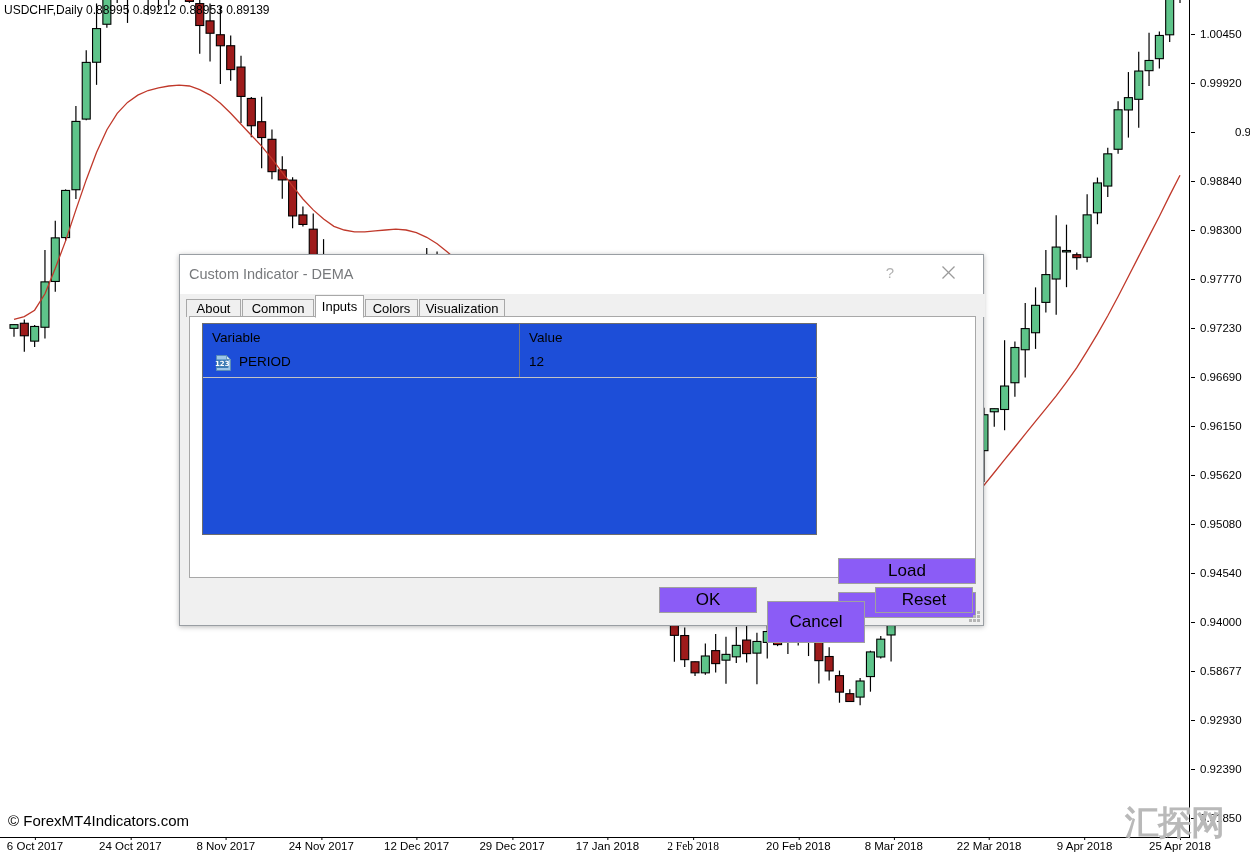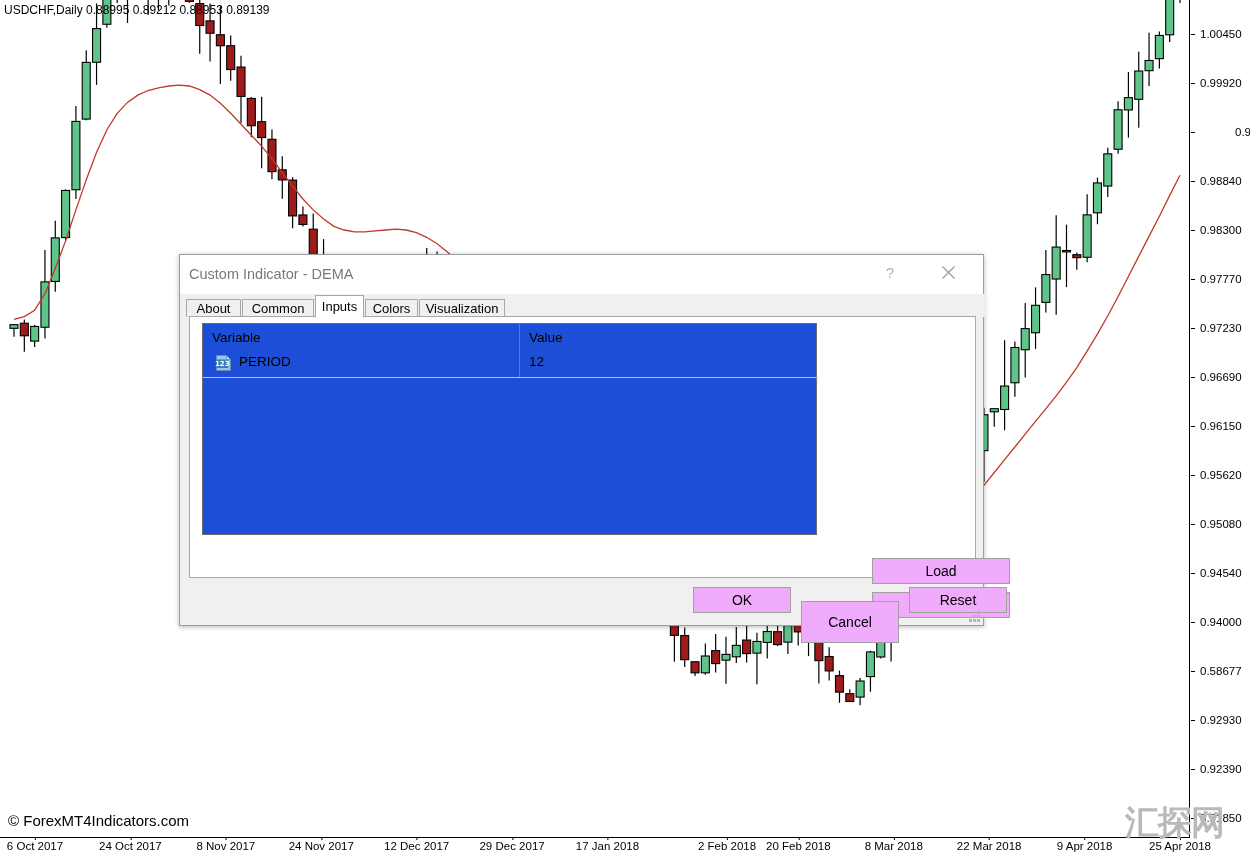--- a/index.html
+++ b/index.html
@@ -181,28 +181,27 @@
 
   
   #param-icon {
     position: absolute; left: 12px; top: 31px;
     width: 17px; height: 16px;
   }
 
   
   .btn {
     position: absolute;
-    background: #f0abfc;
+    background: #8b5cf6;
     border: 1px solid #a0a0a0;
-    font-size: 14px;
+    font-size: 17px;
     color: #000;
     display: flex; align-items: center; justify-content: center;
     white-space: nowrap;
     cursor: default;
-    margin-left: 34px;
   }
   #btn-load { left: 648px; top: 241px; width: 138px; height: 26px; }
   #btn-save { left: 648px; top: 275px; width: 138px; height: 26px; }
   #btn-ok     { left: 479px; top: 332px; width: 98px; height: 26px; }
   #btn-cancel { left: 587px; top: 346px; width: 98px; height: 42px; }
   #btn-reset  { left: 695px; top: 332px; width: 98px; height: 26px; }
 
   
   #resize-grip {
     position: absolute; right: 3px; bottom: 3px;
@@ -475,21 +474,21 @@
         <div class="price-tick" style="top: 818px;">0.91850</div>
       </div>
     <div id="date-axis">
         <div class="date-tick" style="left: 35px;">6 Oct 2017</div>
         <div class="date-tick" style="left: 130.417px;">24 Oct 2017</div>
         <div class="date-tick" style="left: 225.833px;">8 Nov 2017</div>
         <div class="date-tick" style="left: 321.25px;">24 Nov 2017</div>
         <div class="date-tick" style="left: 416.667px;">12 Dec 2017</div>
         <div class="date-tick" style="left: 512.083px;">29 Dec 2017</div>
         <div class="date-tick" style="left: 607.5px;">17 Jan 2018</div>
-        <div class="date-tick" style="left: 727px;">2 Feb 2018</div>
+        <div class="date-tick" style="left: 693px; font-family: Liberation Serif, serif;">2 Feb 2018</div>
         <div class="date-tick" style="left: 798.333px;">20 Feb 2018</div>
         <div class="date-tick" style="left: 893.75px;">8 Mar 2018</div>
         <div class="date-tick" style="left: 989.167px;">22 Mar 2018</div>
         <div class="date-tick" style="left: 1084.58px;">9 Apr 2018</div>
         <div class="date-tick" style="left: 1180px;">25 Apr 2018</div>
       </div>
 
     <div id="copyright">© ForexMT4Indicators.com</div>
     <div id="watermark-cn">汇探网</div>
   </div>

